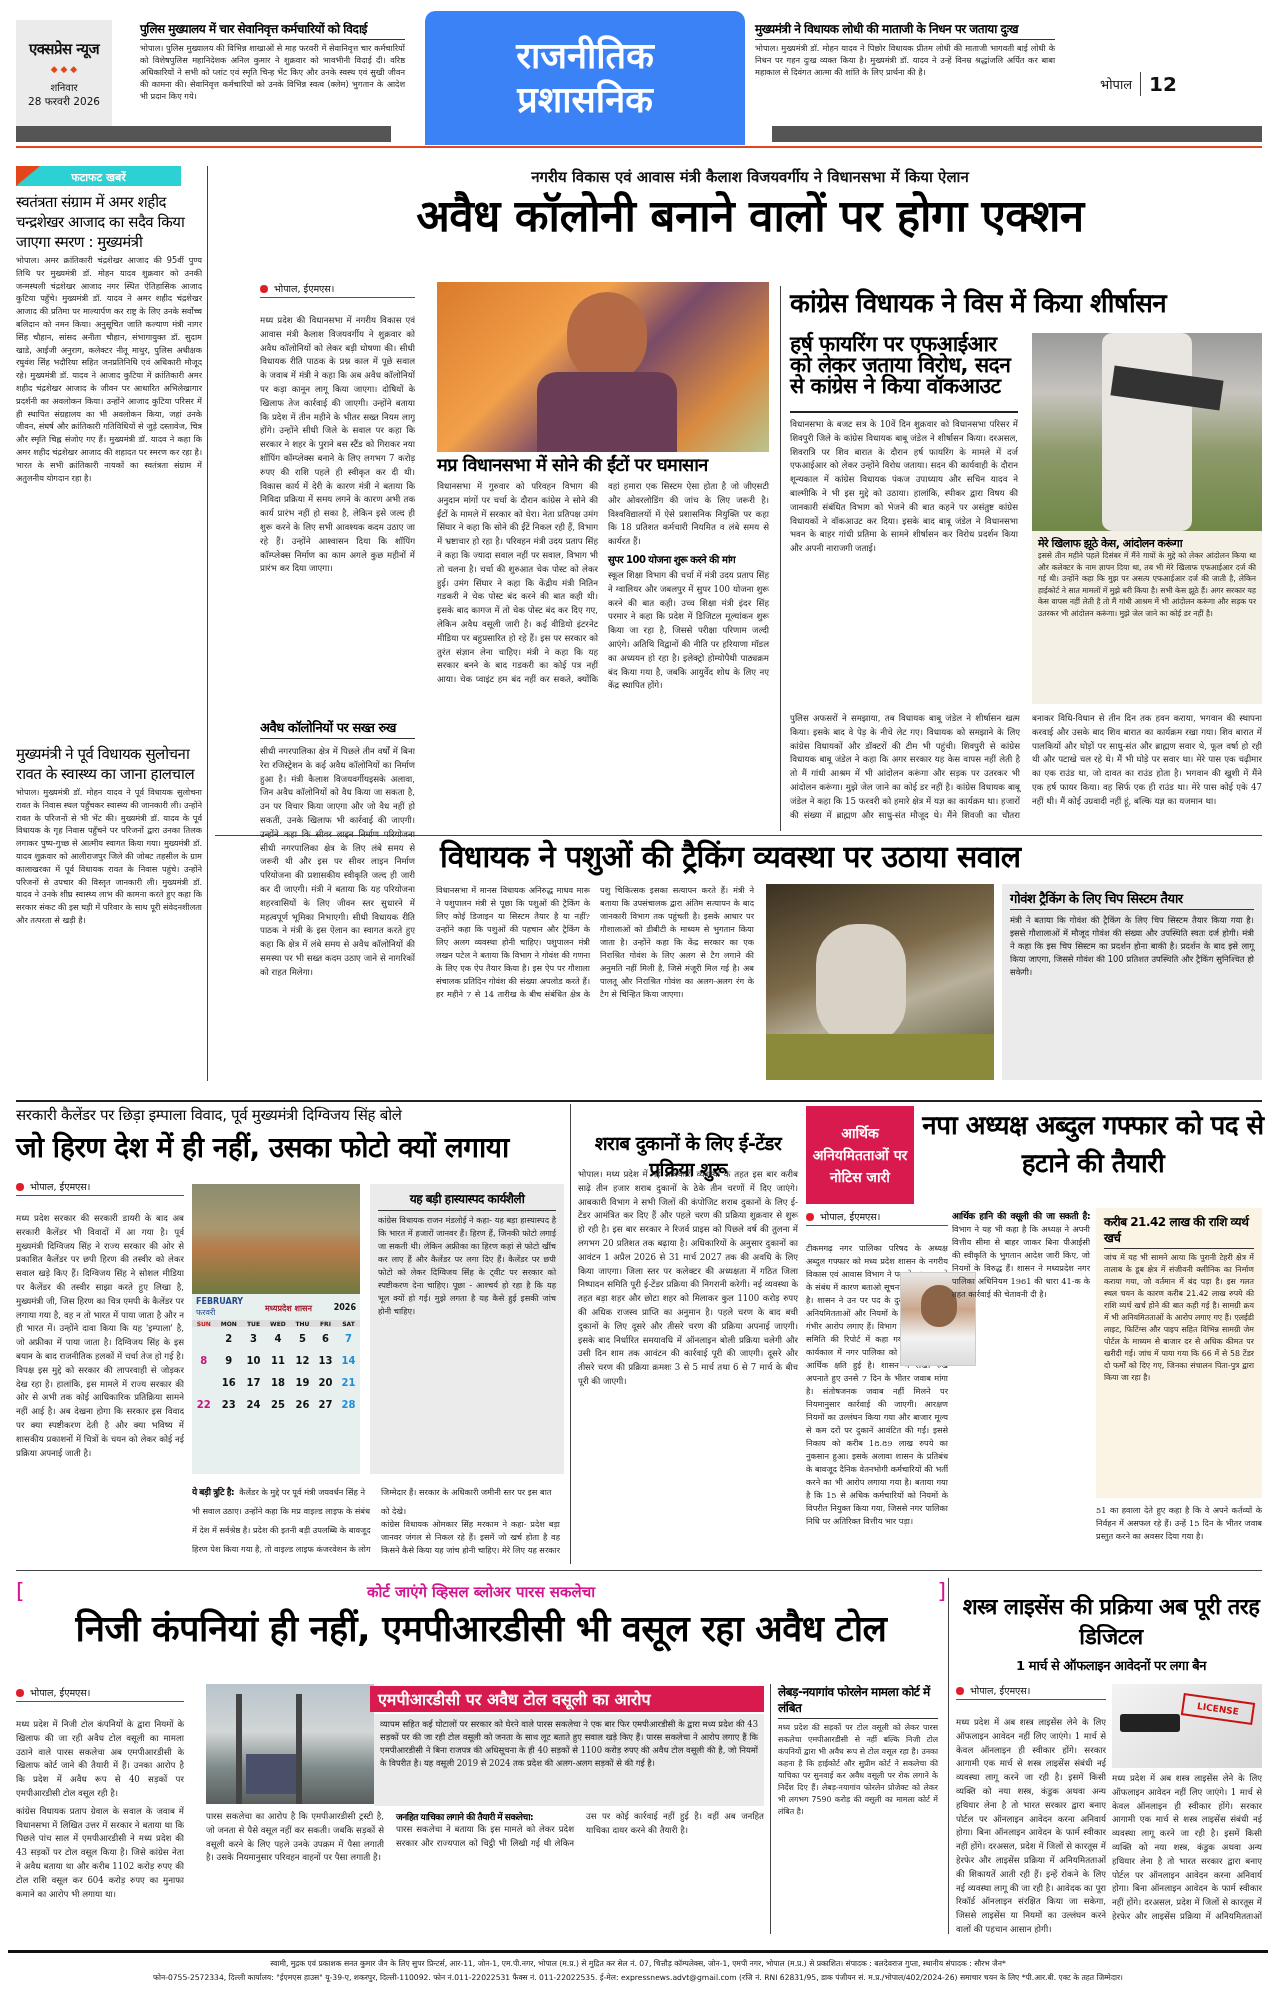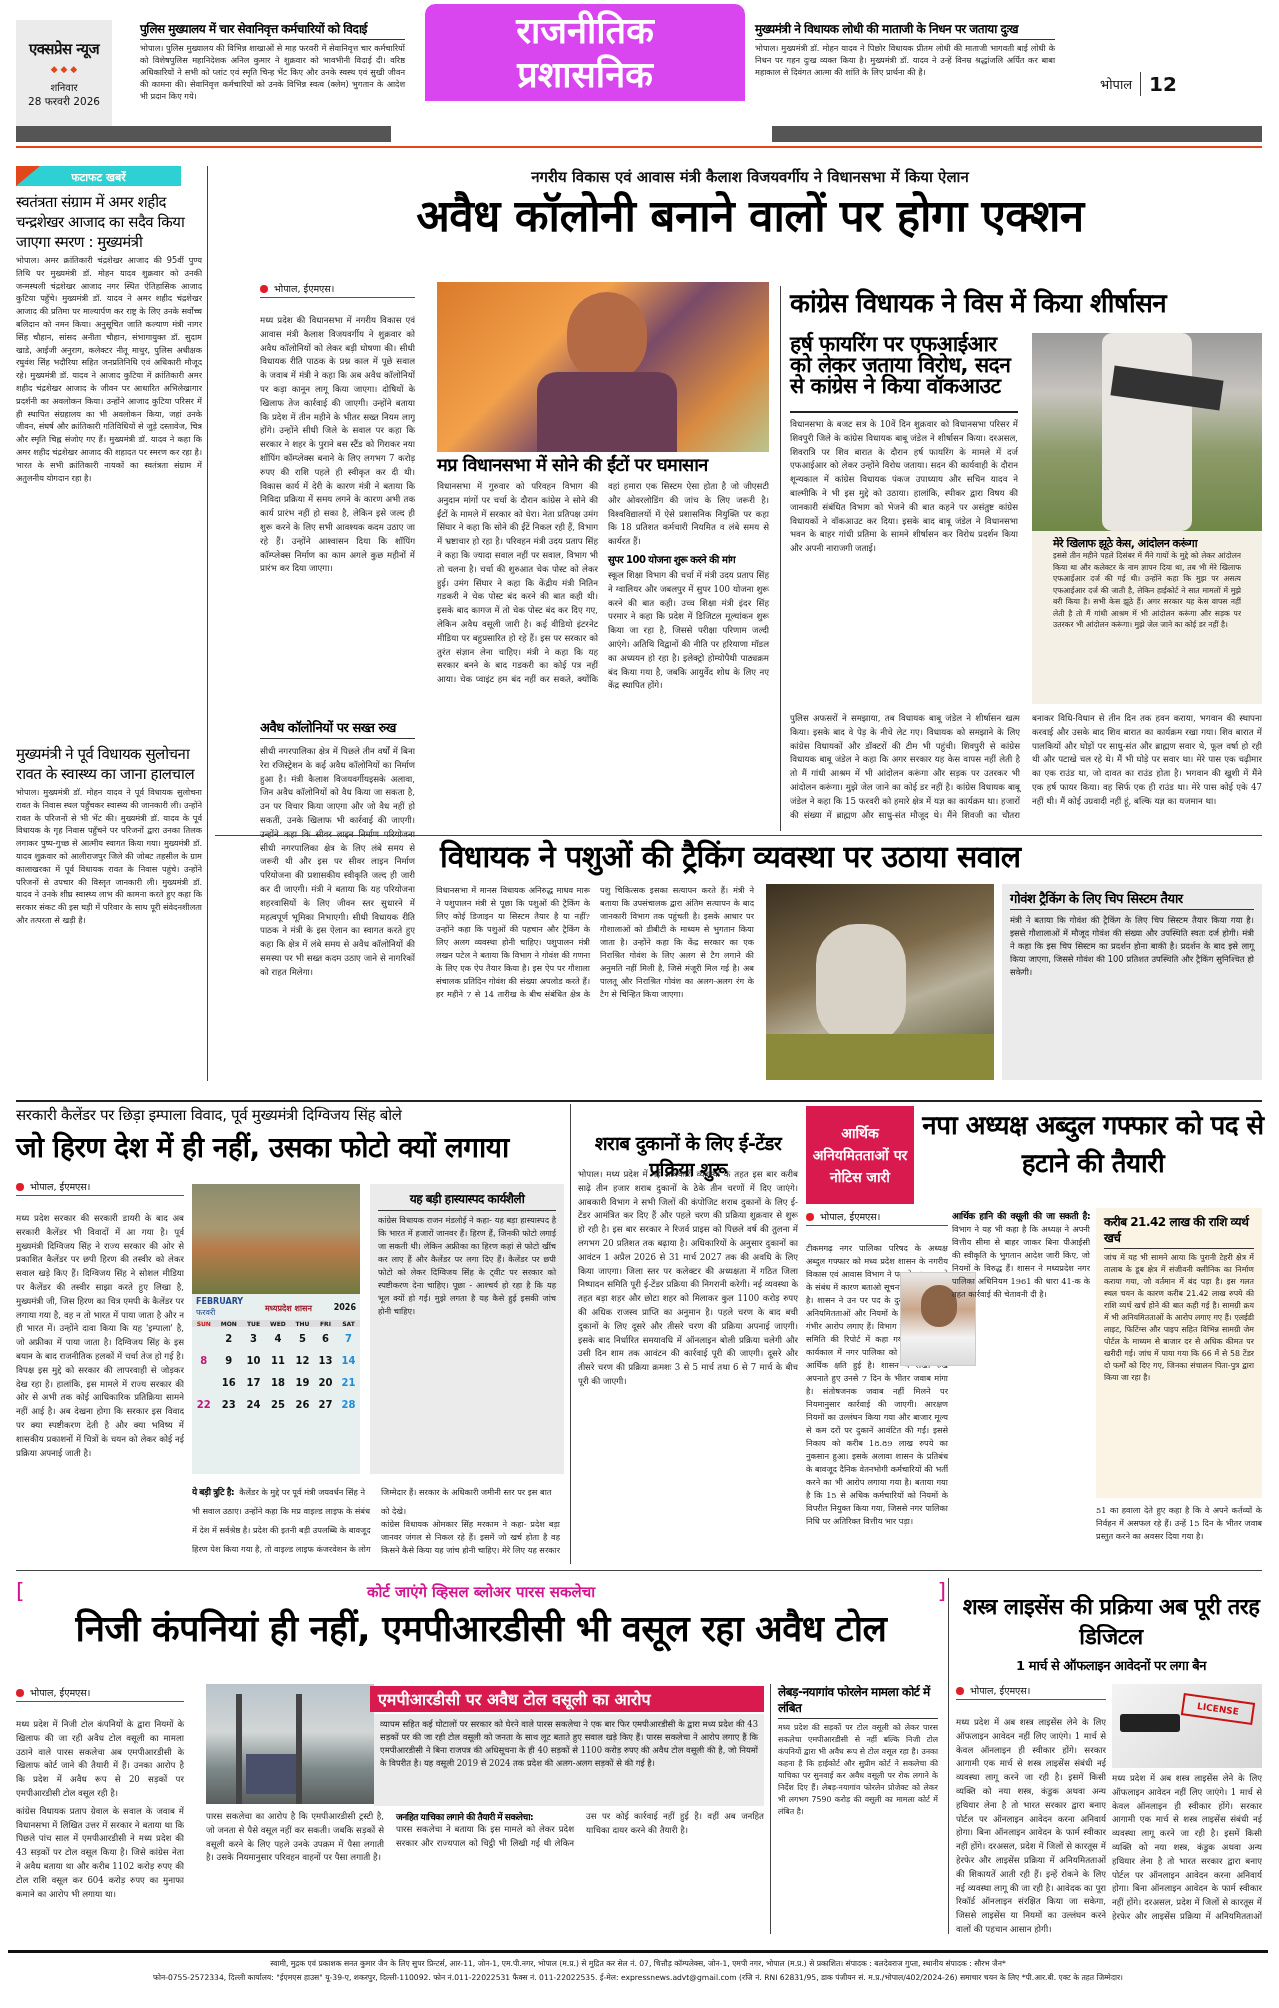--- a/index.html
+++ b/index.html
@@ -24,21 +24,21 @@
   <div style="color:#e2461a;font-size:9px;margin:6px 0;">◆ ◆ ◆</div>
   <div style="font-size:10px;">शनिवार</div>
   <div style="font-size:10.5px;">28 फरवरी 2026</div>
 </div>
 
 <div class="abs" style="left:140px;top:20px;width:265px;">
   <div class="hl underline-rule" style="font-size:12px;">पुलिस मुख्यालय में चार सेवानिवृत्त कर्मचारियों को विदाई</div>
   <div class="para-sm" style="font-size:8.2px;line-height:12px;margin-top:2px;">भोपाल। पुलिस मुख्यालय की विभिन्न शाखाओं से माह फरवरी में सेवानिवृत्त चार कर्मचारियों को विशेषपुलिस महानिदेशक अनिल कुमार ने शुक्रवार को भावभीनी विदाई दी। वरिष्ठ अधिकारियों ने सभी को प्लांट एवं स्मृति चिन्ह भेंट किए और उनके स्वस्थ एवं सुखी जीवन की कामना की। सेवानिवृत्त कर्मचारियों को उनके विभिन्न स्वत्व (क्लेम) भुगतान के आदेश भी प्रदान किए गये।</div>
 </div>
 
-<div class="abs" style="left:425px;top:4px;width:320px;height:97px;background:#d946ef;border-radius:10px 10px 0 0;display:flex;flex-direction:column;align-items:center;justify-content:center;color:#fff;">
+<div class="abs" style="left:425px;top:11px;width:320px;height:134px;background:#3b82f6;border-radius:10px 10px 0 0;display:flex;flex-direction:column;align-items:center;justify-content:center;color:#fff;">
   <div style="font-weight:bold;font-size:36px;line-height:44px;">राजनीतिक</div>
   <div style="font-weight:bold;font-size:36px;line-height:44px;">प्रशासनिक</div>
 </div>
 
 <div class="abs" style="left:755px;top:20px;width:300px;">
   <div class="hl underline-rule" style="font-size:12px;">मुख्यमंत्री ने विधायक लोधी की माताजी के निधन पर जताया दुःख</div>
   <div class="para-sm" style="font-size:8.2px;line-height:12px;margin-top:2px;">भोपाल। मुख्यमंत्री डॉ. मोहन यादव ने पिछोर विधायक प्रीतम लोधी की माताजी भागवती बाई लोधी के निधन पर गहन दुःख व्यक्त किया है। मुख्यमंत्री डॉ. यादव ने उन्हें विनम्र श्रद्धांजलि अर्पित कर बाबा महाकाल से दिवंगत आत्मा की शांति के लिए प्रार्थना की है।</div>
 </div>
 
 <div class="abs" style="left:1100px;top:72px;display:flex;align-items:center;gap:8px;">
@@ -94,21 +94,21 @@
 
 <div class="vrule" style="left:780px;top:286px;height:545px;"></div>
 <div class="abs hl" style="left:790px;top:286px;width:480px;font-size:26px;line-height:34px;">कांग्रेस विधायक ने विस में किया शीर्षासन</div>
 <div class="abs hl" style="left:790px;top:334px;width:228px;font-size:21px;line-height:21px;font-weight:bold;border-bottom:2px solid #222;padding-bottom:14px;">हर्ष फायरिंग पर एफआईआर को लेकर जताया विरोध, सदन से कांग्रेस ने किया वॉकआउट</div>
 <div class="abs para" style="left:790px;top:418px;width:228px;height:290px;overflow:hidden;font-size:8.6px;line-height:13.8px;">विधानसभा के बजट सत्र के 10वें दिन शुक्रवार को विधानसभा परिसर में शिवपुरी जिले के कांग्रेस विधायक बाबू जंडेल ने शीर्षासन किया। दरअसल, शिवरात्रि पर शिव बारात के दौरान हर्ष फायरिंग के मामले में दर्ज एफआईआर को लेकर उन्होंने विरोध जताया। सदन की कार्यवाही के दौरान शून्यकाल में कांग्रेस विधायक पंकज उपाध्याय और सचिन यादव ने बाल्मीकि ने भी इस मुद्दे को उठाया। हालांकि, स्पीकर द्वारा विषय की जानकारी संबंधित विभाग को भेजने की बात कहने पर असंतुष्ट कांग्रेस विधायकों ने वॉकआउट कर दिया। इसके बाद बाबू जंडेल ने विधानसभा भवन के बाहर गांधी प्रतिमा के सामने शीर्षासन कर विरोध प्रदर्शन किया और अपनी नाराजगी जताई।</div>
 
 <div class="photo" style="left:1032px;top:333px;width:230px;height:198px;background:linear-gradient(180deg,#9a9a9a 0%,#c7c4bf 30%,#8d9a6a 60%,#6f8747 100%);">
   <div style="position:absolute;left:70px;top:0;width:90px;height:198px;background:#e9e6e1;border-radius:10px;"></div>
   <div style="position:absolute;left:80px;top:40px;width:110px;height:30px;background:#333;transform:rotate(8deg);"></div>
 </div>
-<div class="abs" style="left:1032px;top:531px;width:230px;background:#f5f0e6;padding:4px 21px;">
+<div class="abs" style="left:1032px;top:531px;width:230px;background:#f5f0e6;padding:4px 6px;">
   <div class="hl" style="font-size:11px;">मेरे खिलाफ झूठे केस, आंदोलन करूंगा</div>
   <div class="para-sm" style="font-size:7.6px;line-height:11.5px;height:150px;overflow:hidden;">इससे तीन महीने पहले दिसंबर में मैंने गायों के मुद्दे को लेकर आंदोलन किया था और कलेक्टर के नाम ज्ञापन दिया था, तब भी मेरे खिलाफ एफआईआर दर्ज की गई थी। उन्होंने कहा कि मुझ पर असत्य एफआईआर दर्ज की जाती है, लेकिन हाईकोर्ट ने सात मामलों में मुझे बरी किया है। सभी केस झूठे हैं। अगर सरकार यह केस वापस नहीं लेती है तो मैं गांधी आश्रम में भी आंदोलन करूंगा और सड़क पर उतरकर भी आंदोलन करूंगा। मुझे जेल जाने का कोई डर नहीं है।</div>
 </div>
 <div class="abs para" style="left:790px;top:712px;width:472px;height:112px;overflow:hidden;font-size:8.6px;line-height:13.8px;column-count:2;column-gap:12px;">पुलिस अफसरों ने समझाया, तब विधायक बाबू जंडेल ने शीर्षासन खत्म किया। इसके बाद वे पेड़ के नीचे लेट गए। विधायक को समझाने के लिए कांग्रेस विधायकों और डॉक्टरों की टीम भी पहुंची। शिवपुरी से कांग्रेस विधायक बाबू जंडेल ने कहा कि अगर सरकार यह केस वापस नहीं लेती है तो मैं गांधी आश्रम में भी आंदोलन करूंगा और सड़क पर उतरकर भी आंदोलन करूंगा। मुझे जेल जाने का कोई डर नहीं है। कांग्रेस विधायक बाबू जंडेल ने कहा कि 15 फरवरी को हमारे क्षेत्र में यज्ञ का कार्यक्रम था। हजारों की संख्या में ब्राह्मण और साधु-संत मौजूद थे। मैंने शिवजी का चौतरा बनाकर विधि-विधान से तीन दिन तक हवन कराया, भगवान की स्थापना करवाई और उसके बाद शिव बारात का कार्यक्रम रखा गया। शिव बारात में पालकियों और घोड़ों पर साधु-संत और ब्राह्मण सवार थे, फूल वर्षा हो रही थी और पटाखे चल रहे थे। मैं भी घोड़े पर सवार था। मेरे पास एक चढ़ीमार का एक राउंड था, जो दावत का राउंड होता है। भगवान की खुशी में मैंने एक हर्ष फायर किया। वह सिर्फ एक ही राउंड था। मेरे पास कोई एके 47 नहीं थी। मैं कोई उग्रवादी नहीं हूं, बल्कि यज्ञ का यजमान था।</div>
 
 <div class="hrule" style="left:215px;top:835px;width:1047px;"></div>
 <div class="abs hl" style="left:440px;top:836px;width:830px;font-size:30px;line-height:42px;">विधायक ने पशुओं की ट्रैकिंग व्यवस्था पर उठाया सवाल</div>
 <div class="abs para" style="left:436px;top:884px;width:318px;height:200px;overflow:hidden;font-size:8.2px;line-height:13px;column-count:2;column-gap:10px;">विधानसभा में मानस विधायक अनिरुद्ध माधव मारू ने पशुपालन मंत्री से पूछा कि पशुओं की ट्रैकिंग के लिए कोई डिजाइन या सिस्टम तैयार है या नहीं? उन्होंने कहा कि पशुओं की पहचान और ट्रैकिंग के लिए अलग व्यवस्था होनी चाहिए। पशुपालन मंत्री लखन पटेल ने बताया कि विभाग ने गोवंश की गणना के लिए एक ऐप तैयार किया है। इस ऐप पर गौशाला संचालक प्रतिदिन गोवंश की संख्या अपलोड करते हैं। हर महीने 7 से 14 तारीख के बीच संबंधित क्षेत्र के पशु चिकित्सक इसका सत्यापन करते हैं। मंत्री ने बताया कि उपसंचालक द्वारा अंतिम सत्यापन के बाद जानकारी विभाग तक पहुंचती है। इसके आधार पर गौशालाओं को डीबीटी के माध्यम से भुगतान किया जाता है। उन्होंने कहा कि केंद्र सरकार का एक निराश्रित गोवंश के लिए अलग से टैग लगाने की अनुमति नहीं मिली है, जिसे मंजूरी मिल गई है। अब पालतू और निराश्रित गोवंश का अलग-अलग रंग के टैग से चिन्हित किया जाएगा।</div>
 <div class="photo" style="left:766px;top:884px;width:228px;height:196px;background:linear-gradient(160deg,#3a3020 0%,#7d6a4a 40%,#b8b09a 60%,#4a4a2a 100%);">
   <div style="position:absolute;left:50px;top:40px;width:90px;height:120px;background:#d8d2c6;border-radius:40px;"></div>
@@ -239,21 +239,21 @@
   <span style="font-weight:bold;font-size:15px;">कोर्ट जाएंगे व्हिसल ब्लोअर पारस सकलेचा</span>
   <span style="font-size:22px;">]</span>
 </div>
 <div class="abs hl" style="left:16px;top:1604px;width:930px;text-align:center;font-size:36px;line-height:50px;">निजी कंपनियां ही नहीं, एमपीआरडीसी भी वसूल रहा अवैध टोल</div>
 
 <div class="abs" style="left:16px;top:1686px;width:168px;">
   <div class="dateline">
       <span class="dot"></span>
       <span>भोपाल, ईएमएस।</span>
     </div>
-  <div class="para" style="font-size:8.6px;line-height:13.8px;">मध्य प्रदेश में निजी टोल कंपनियों के द्वारा नियमों के खिलाफ की जा रही अवैध टोल वसूली का मामला उठाने वाले पारस सकलेचा अब एमपीआरडीसी के खिलाफ कोर्ट जाने की तैयारी में हैं। उनका आरोप है कि प्रदेश में अवैध रूप से 20 सड़कों पर एमपीआरडीसी टोल वसूल रही है।</div>
+  <div class="para" style="font-size:8.6px;line-height:13.8px;">मध्य प्रदेश में निजी टोल कंपनियों के द्वारा नियमों के खिलाफ की जा रही अवैध टोल वसूली का मामला उठाने वाले पारस सकलेचा अब एमपीआरडीसी के खिलाफ कोर्ट जाने की तैयारी में हैं। उनका आरोप है कि प्रदेश में अवैध रूप से 40 सड़कों पर एमपीआरडीसी टोल वसूल रही है।</div>
   <div class="para" style="font-size:8.6px;line-height:13.8px;margin-top:4px;height:120px;overflow:hidden;">कांग्रेस विधायक प्रताप ग्रेवाल के सवाल के जवाब में विधानसभा में लिखित उत्तर में सरकार ने बताया था कि पिछले पांच साल में एमपीआरडीसी ने मध्य प्रदेश की 43 सड़कों पर टोल वसूल किया है। जिसे कांग्रेस नेता ने अवैध बताया था और करीब 1102 करोड़ रुपए की टोल राशि वसूल कर 604 करोड़ रुपए का मुनाफा कमाने का आरोप भी लगाया था।</div>
 </div>
 
 <div class="photo" style="left:206px;top:1684px;width:168px;height:120px;background:linear-gradient(180deg,#b8c4cc 0%,#d2d6d6 40%,#7e8a8a 70%,#5a5e5e 100%);">
   <div style="position:absolute;left:30px;top:10px;width:6px;height:110px;background:#444;"></div>
   <div style="position:absolute;left:90px;top:10px;width:6px;height:110px;background:#444;"></div>
   <div style="position:absolute;left:40px;top:70px;width:50px;height:40px;background:#4a4f6a;"></div>
 </div>
 <div class="abs" style="left:370px;top:1686px;width:394px;height:26px;background:#d91a4f;display:flex;align-items:center;padding-left:8px;">
   <span style="color:#fff;font-weight:bold;font-size:16px;">एमपीआरडीसी पर अवैध टोल वसूली का आरोप</span>

